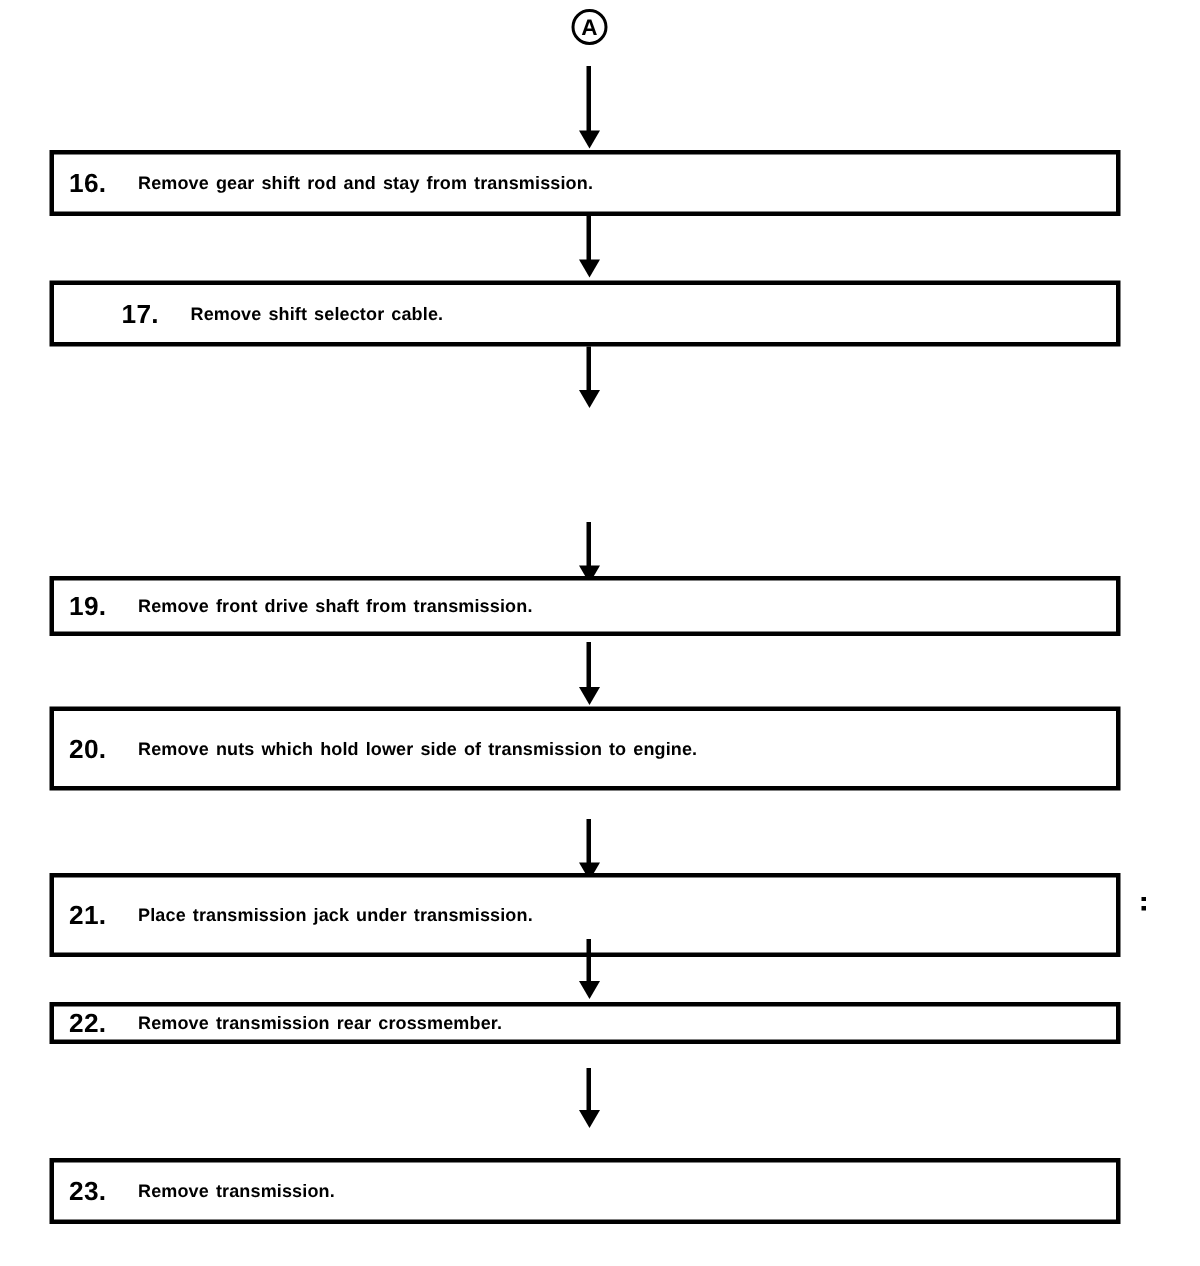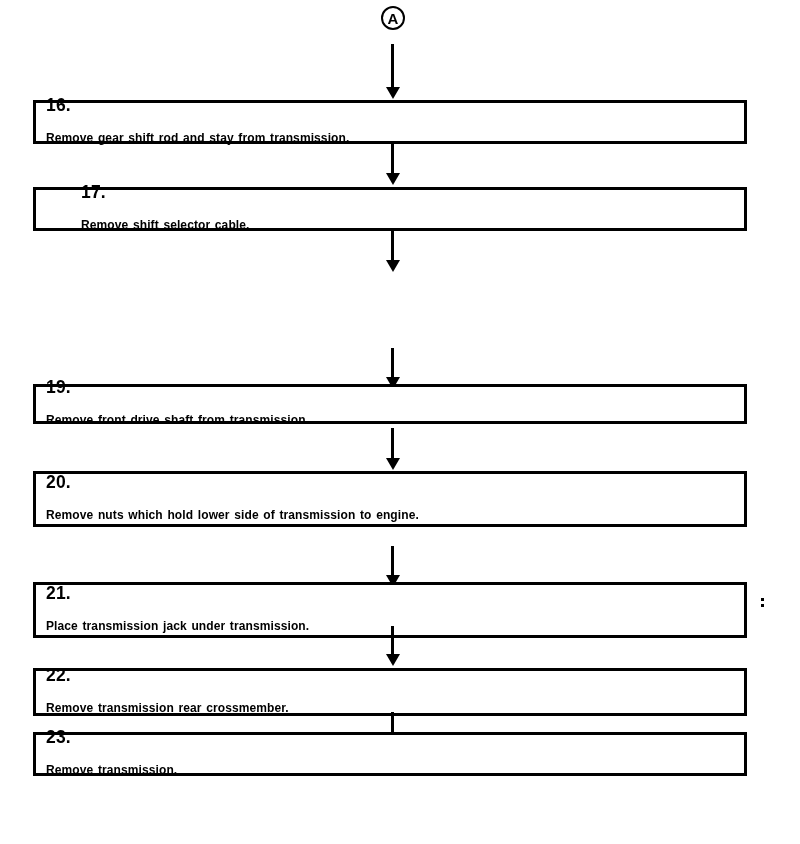--- a/index.html
+++ b/index.html
@@ -72,21 +72,20 @@
     background: #ffffff;
     display: flex;
     align-items: center;
   }
   .step-inner {
     display: flex;
     align-items: flex-start;
     padding-left: 10px;
     padding-right: 8px;
     width: 100%;
-    flex-direction: column;
   }
   .step-num {
     font-size: 17.5px;
     font-weight: bold;
     line-height: 33px;
     flex: 0 0 auto;
     width: 46px;
     letter-spacing: 0.2px;
   }
   .step-text {
@@ -163,29 +162,29 @@
     <div class="step-inner">
       <span class="step-num">21.</span>
       <span class="step-text">Place transmission jack under transmission.</span>
     </div>
   </div>
 
   <div class="scan-artifact"></div>
 
   <div class="arrow" style="top:626px; height:29px;"></div>
 
-  <div class="step-box" style="top:668px; height:48px;">
+  <div class="step-box" style="top:668px; height:28px;">
     <div class="step-inner">
       <span class="step-num">22.</span>
       <span class="step-text">Remove transmission rear crossmember.</span>
     </div>
   </div>
 
   <div class="arrow" style="top:712px; height:29px;"></div>
 
-  <div class="step-box" style="top:732px; height:44px;align-items:center;">
+  <div class="step-box" style="top:772px; height:44px;align-items:center;">
     <div class="step-inner">
       <span class="step-num">23.</span>
       <span class="step-text">Remove transmission.</span>
     </div>
   </div>
 
 </div>
 
 </body></html>

